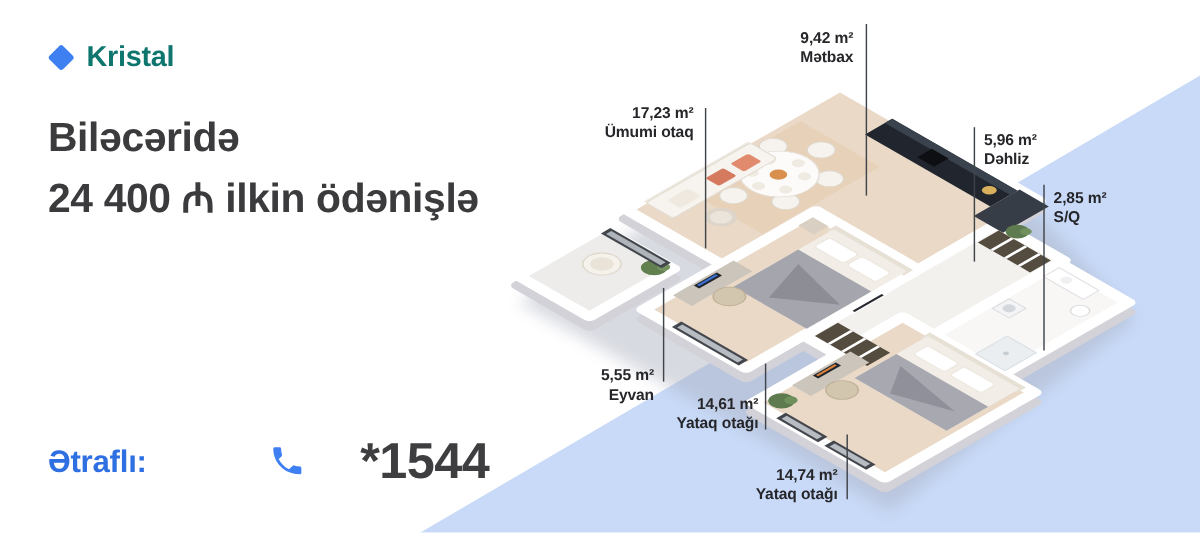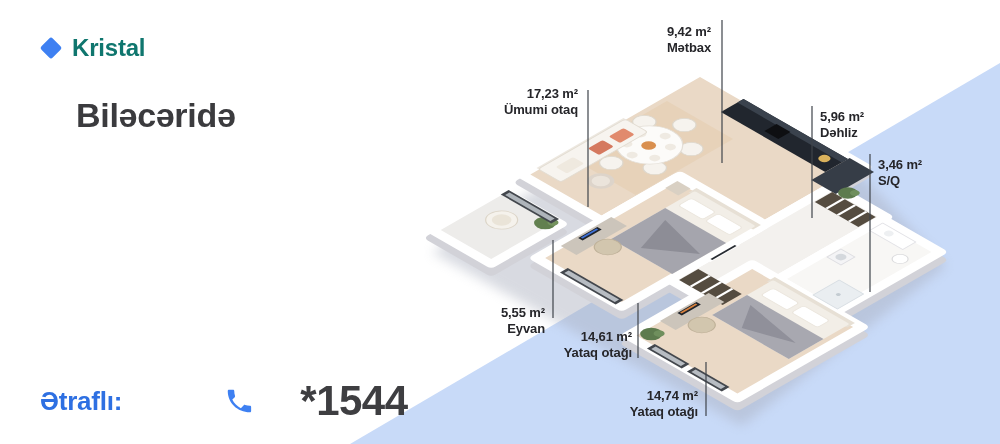--- a/index.html
+++ b/index.html
@@ -7,28 +7,28 @@
          font-family:"Liberation Sans","DejaVu Sans",sans-serif;}
   .bg-svg{position:absolute;left:0;top:0;}
 
   
   .logo-row{position:absolute;left:40px;top:34px;display:flex;align-items:center;}
   .logo-diamond{width:16px;height:16px;background:#3e80f2;transform:rotate(45deg);
                 border-radius:2.5px;margin:0 13px 0 3px;}
   .logo-text{font-size:24px;font-weight:700;color:#0f766e;letter-spacing:-0.2px;}
 
   .headline{position:absolute;left:40px;top:90px;font-size:34px;font-weight:700;
-            line-height:51px;letter-spacing:-0.3px;color:#3b3b3e;margin-left:36px;}
+            line-height:51px;letter-spacing:-0.3px;color:#3b3b3e;}
   .headline .accent{color:#2e70e2;}
 
   .loc-row{position:absolute;left:40px;top:284px;display:flex;align-items:center;}
   .loc-row svg{margin-right:8px;flex:0 0 auto;}
   .loc-text{font-size:15px;font-weight:600;color:#2c2c30;letter-spacing:-0.1px;}
 
-  .contact-row{position:absolute;left:40px;top:377px;display:flex;align-items:center;gap:36px;}
+  .contact-row{position:absolute;left:40px;top:360px;display:flex;align-items:center;gap:36px;}
   .contact-label{font-size:26px;font-weight:700;color:#2e70e2;letter-spacing:-0.2px;}
   .contact-row svg{margin:0 10px 0 66px;}
   .contact-phone{font-size:42px;font-weight:700;color:#3e3e41;letter-spacing:-0.5px;}
 
   
   .plabel{position:absolute;font-size:13px;font-weight:600;color:#26262a;
           line-height:16px;letter-spacing:-0.1px;white-space:nowrap;}
   .plabel .nm{display:block;}
   .l1{left:654px;top:24px;width:70px;text-align:center;}
   .l2{left:480px;top:86px;width:98px;text-align:right;}
@@ -214,21 +214,21 @@
   </div>
   <div class="plabel l2">
     <span>17,23 m²</span>
     <span class="nm">Ümumi otaq</span>
   </div>
   <div class="plabel l3">
     <span>5,96 m²</span>
     <span class="nm">Dəhliz</span>
   </div>
   <div class="plabel l4">
-    <span>3,46 m²</span>
+    <span>2,85 m²</span>
     <span class="nm">S/Q</span>
   </div>
   <div class="plabel l5">
     <span>5,55 m²</span>
     <span class="nm">Eyvan</span>
   </div>
   <div class="plabel l6">
     <span>14,61 m²</span>
     <span class="nm">Yataq otağı</span>
   </div>
@@ -237,20 +237,21 @@
     <span class="nm">Yataq otağı</span>
   </div>
 
   <div class="logo-row">
     <div class="logo-diamond"></div>
     <div class="logo-text">Kristal</div>
   </div>
 
   <div class="headline">
     <div>Biləcəridə</div>
+    <div>24 400 ₼ ilkin ödənişlə</div>
   </div>
 
 
   <div class="contact-row">
     <span class="contact-label">Ətraflı:</span>
     <svg width="30" height="30" viewBox="0 0 24 24">
       <path d="M6.6 10.8c1.5 3 3.9 5.4 6.9 6.9l2.3-2.3c.3-.3.7-.4 1.1-.2 1.2.4 2.5.6 3.8.6.6 0 1 .4 1 1V20c0 .6-.4 1-1 1C10.6 21 3 13.4 3 4c0-.6.4-1 1-1h3.2c.6 0 1 .4 1 1 0 1.3.2 2.6.6 3.8.1.4 0 .8-.2 1.1l-2.3 2.3z" fill="#3e80f2"></path>
     </svg>
     <span class="contact-phone">*1544</span>
   </div>

